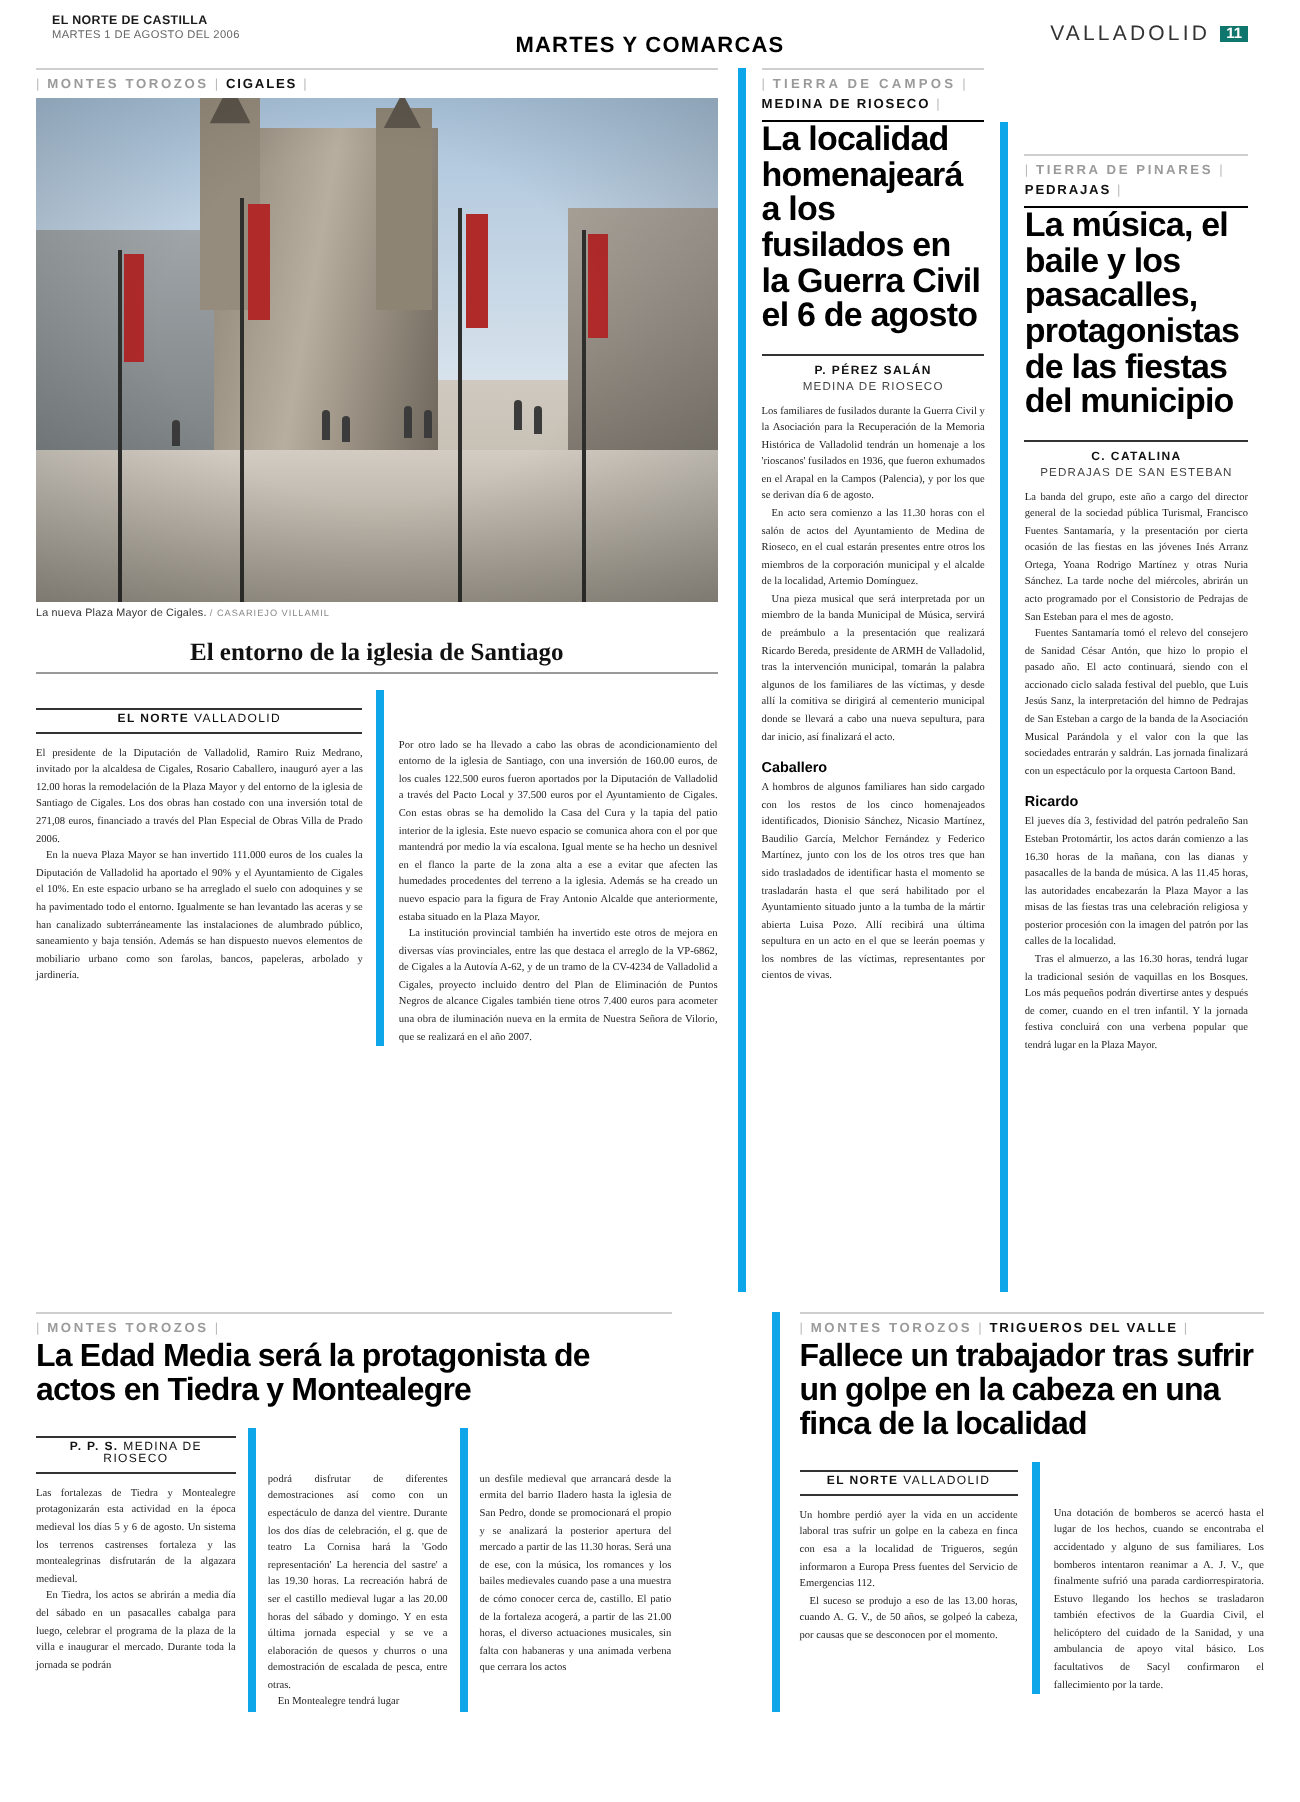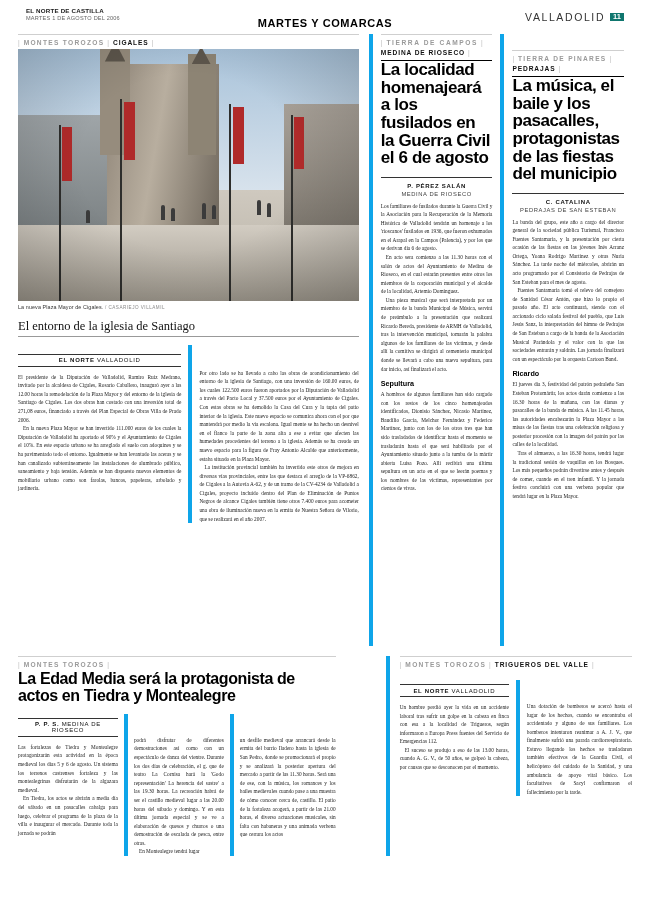--- a/index.html
+++ b/index.html
@@ -62,22 +62,22 @@
     letter-spacing:-.4px;
   }
   .hl-main { font-size:25px; line-height:1.02; margin-top:7px; }
   .hl-med  { font-size:17px; line-height:1.04; margin-top:6px; }
   .hl-sm   { font-size:13.5px; line-height:1.06; margin-top:5px; }
 
   .subhead {
     font-family:"Liberation Serif", serif;
     font-size:12.5px; line-height:1.18; margin-top:9px;
   }
-  .subhead .b { font-weight:normal; display:block; padding-bottom:2px;
-                border-bottom:1px solid #999; }
+  .subhead .b { font-weight:bold; display:block; padding-bottom:2px;
+                border-bottom:1px solid #999;text-align:center; }
   .subhead .n { display:block; padding-top:2px; }
 
   
   .byline-box {
     border-top:1px solid #333; border-bottom:1px solid #333;
     text-align:center; padding:2.5px 0; margin:9px 0 6px 0;
   }
   .byline-box .nm {
     font-family:"Liberation Sans", sans-serif;
     font-size:6px; letter-spacing:.7px; text-transform:uppercase; color:#111;
@@ -260,26 +260,26 @@
 
       <div class="byline-c" style="border-top:1px solid #333; padding-top:5px; margin-top:10px;">
         <div class="nm">P. PÉREZ SALÁN</div>
         <div class="pl">MEDINA DE RIOSECO</div>
       </div>
 
       <div class="body" style="margin-top:5px;">
         <p>Los familiares de fusilados durante la Guerra Civil y la Asociación para la Recuperación de la Memoria Histórica de Valladolid tendrán un homenaje a los 'rioscanos' fusilados en 1936, que fueron exhumados en el Arapal en la Campos (Palencia), y por los que se derivan día 6 de agosto.</p>
         <p>En acto sera comienzo a las 11.30 horas con el salón de actos del Ayuntamiento de Medina de Rioseco, en el cual estarán presentes entre otros los miembros de la corporación municipal y el alcalde de la localidad, Artemio Domínguez.</p>
         <p>Una pieza musical que será interpretada por un miembro de la banda Municipal de Música, servirá de preámbulo a la presentación que realizará Ricardo Bereda, presidente de ARMH de Valladolid, tras la intervención municipal, tomarán la palabra algunos de los familiares de las víctimas, y desde allí la comitiva se dirigirá al cementerio municipal donde se llevará a cabo una nueva sepultura, para dar inicio, así finalizará el acto.</p>
-        <div class="sub-h">Sepultura</div>
+        <div class="sub-h">Caballero</div>
         <p>A hombros de algunos familiares han sido cargado con los restos de los cinco homenajeados identificados, Dionisio Sánchez, Nicasio Martínez, Baudilio García, Melchor Fernández y Federico Martínez, junto con los de los otros tres que han sido trasladados de identificar hasta el momento se trasladarán hasta el que será habilitado por el Ayuntamiento situado junto a la tumba de la mártir abierta Luisa Pozo. Allí recibirá una última sepultura en un acto en el que se leerán poemas y los nombres de las víctimas, representantes por cientos de vivas.</p>
       </div>
     </div>
 
-    <div class="vrule" style="width:132px; padding:16px 8px;">
+    <div class="vrule" style="width:132px; padding:16px 8px;margin-top:27px;">
       <div class="hr-grey"></div>
       <div class="kicker" style="padding-top:4px;">
         <span class="bar">|</span>
         <span class="k-grey">TIERRA DE PINARES</span>
         <span class="bar">|</span>
       </div>
       <div class="kicker" style="padding-bottom:4px; border-bottom:1px solid #000;">
         <span class="k-black">PEDRAJAS</span>
         <span class="bar">|</span>
       </div>
@@ -343,20 +343,21 @@
     <div class="vrule" style="width:264px; padding-left:10px;">
       <div class="hr-grey"></div>
       <div class="kicker" style="padding-top:4px;">
         <span class="bar">|</span>
         <span class="k-grey">MONTES TOROZOS</span>
         <span class="bar">|</span>
         <span class="k-black">TRIGUEROS DEL VALLE</span>
         <span class="bar">|</span>
       </div>
 
+      <h1 class="hl hl-sm" style="font-size:16px;">Fallece un trabajador tras sufrir un golpe en la cabeza en una finca de la localidad</h1>
 
       <div class="cols" style="margin-top:9px;">
         <div style="width:50%; padding-right:7px;">
           <div class="byline-box" style="margin-top:4px;">
             <div class="nm">
               <b>EL NORTE</b>
               <span>VALLADOLID</span>
             </div>
           </div>
           <div class="body">

